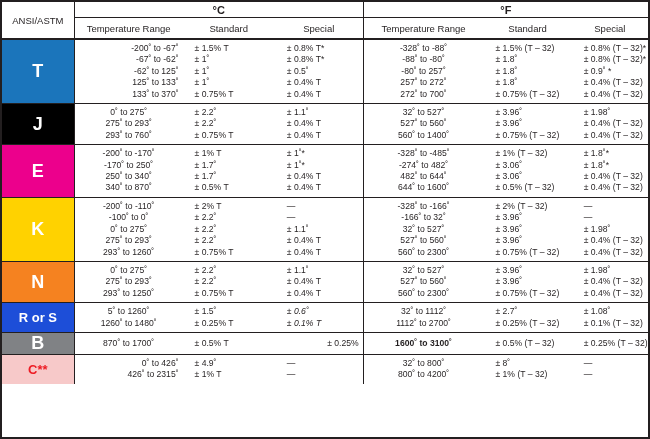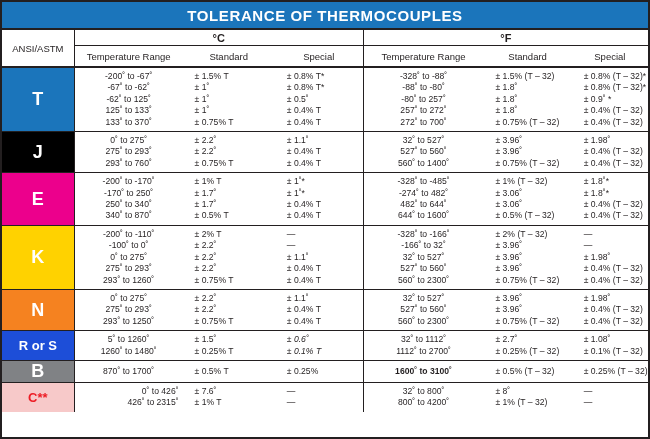--- a/index.html
+++ b/index.html
@@ -52,21 +52,20 @@
   }
   .data.c-range{text-align:center;}
   .data.c-val{text-align:left;padding-left:12px;}
   .data div{white-space:nowrap;}
 </style>
 </head>
 <body>
 
 <div id="page">
 
-  <div class="title-bar">TOLERANCE OF THERMOCOUPLES</div>
 
   <table>
     <colgroup>
       <col style="width:72px">
       <col style="width:108px">
       <col style="width:92px">
       <col style="width:88px">
       <col style="width:120px">
       <col style="width:88px">
       <col style="width:76px">
@@ -82,21 +81,21 @@
         <td class="hdr-col">Standard</td>
         <td class="hdr-col">Special</td>
         <td class="hdr-col vline">Temperature Range</td>
         <td class="hdr-col">Standard</td>
         <td class="hdr-col">Special</td>
       </tr>
     </thead>
     <tbody id="tbody">
         <tr>
           <td class="type-cell" style="background: rgb(27, 117, 187); color: rgb(255, 255, 255);">T</td>
-          <td class="data c-range vline" style="border-bottom: 1px solid rgb(35, 31, 32);">
+          <td class="data c-range vline" style="border-bottom: 1px solid rgb(35, 31, 32); text-align: right;">
             <div>-200˚ to -67˚</div>
             <div>-67˚ to -62˚</div>
             <div>-62˚ to 125˚</div>
             <div>125˚ to 133˚</div>
             <div>133˚ to 370˚</div>
           </td>
           <td class="data c-val" style="border-bottom: 1px solid rgb(35, 31, 32);">
             <div>± 1.5% T</div>
             <div>± 1˚</div>
             <div>± 1˚</div>
@@ -310,41 +309,41 @@
           </td>
         </tr>
         <tr>
           <td class="type-cell" style="background: rgb(128, 130, 133); color: rgb(255, 255, 255);">B</td>
           <td class="data c-range vline" style="border-bottom: 1px solid rgb(35, 31, 32);">
             <div>870˚ to 1700˚</div>
           </td>
           <td class="data c-val" style="border-bottom: 1px solid rgb(35, 31, 32);">
             <div>± 0.5% T</div>
           </td>
-          <td class="data c-val" style="border-bottom: 1px solid rgb(35, 31, 32);">
+          <td class="data c-val" style="border-bottom: 1px solid rgb(35, 31, 32); text-align: right;">
             <div>± 0.25%</div>
           </td>
           <td class="data c-range vline" style="border-bottom: 1px solid rgb(35, 31, 32); font-weight: bold;">
             <div>1600˚ to 3100˚</div>
           </td>
           <td class="data c-val" style="border-bottom: 1px solid rgb(35, 31, 32);">
             <div>± 0.5% (T – 32)</div>
           </td>
           <td class="data c-val" style="border-bottom: 1px solid rgb(35, 31, 32);">
             <div>± 0.25% (T – 32)</div>
           </td>
         </tr>
         <tr>
           <td class="type-cell small" style="background: rgb(247, 201, 201); color: rgb(237, 28, 36); border-bottom: none;">C**</td>
           <td class="data c-range vline" style="border-bottom: none; text-align: right;">
             <div>0˚ to 426˚</div>
             <div>426˚ to 2315˚</div>
           </td>
           <td class="data c-val" style="border-bottom: none;">
-            <div>± 7.6˚</div>
+            <div>± 4.9˚</div>
             <div>± 1% T</div>
           </td>
           <td class="data c-val" style="border-bottom: none;">
             <div>—</div>
             <div>—</div>
           </td>
           <td class="data c-range vline" style="border-bottom: none;">
             <div>32˚ to 800˚</div>
             <div>800˚ to 4200˚</div>
           </td>

